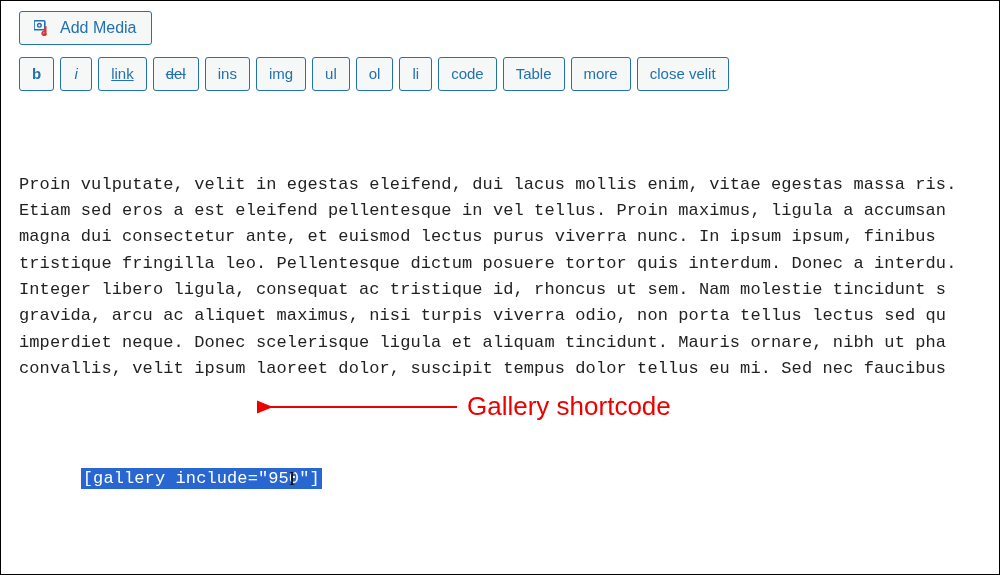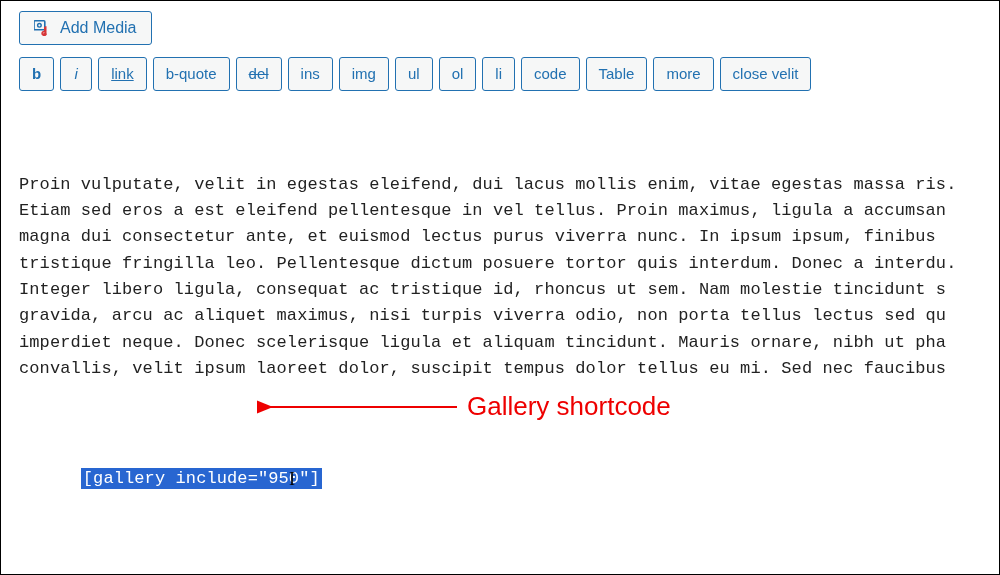--- a/index.html
+++ b/index.html
@@ -117,21 +117,20 @@
         </svg>
       </span>
       <span>Add Media</span>
     </button>
   </div>
 
   <div class="quicktags">
     <button class="qt-btn qt-bold">b</button>
     <button class="qt-btn qt-italic">i</button>
     <button class="qt-btn qt-underline">link</button>
-    <button class="qt-btn">b-quote</button>
     <button class="qt-btn qt-strike">del</button>
     <button class="qt-btn">ins</button>
     <button class="qt-btn">img</button>
     <button class="qt-btn">ul</button>
     <button class="qt-btn">ol</button>
     <button class="qt-btn">li</button>
     <button class="qt-btn">code</button>
     <button class="qt-btn">Table</button>
     <button class="qt-btn">more</button>
     <button class="qt-btn">close velit</button>

